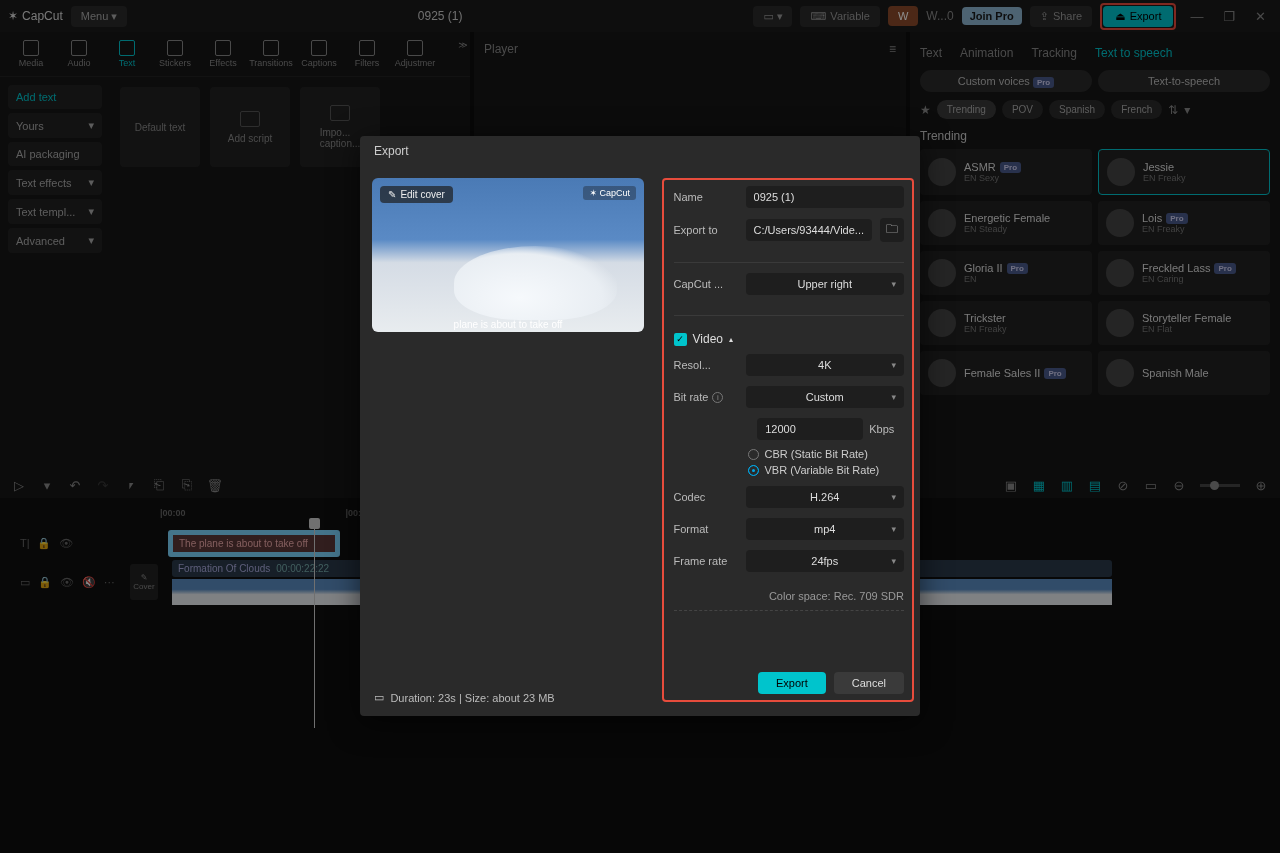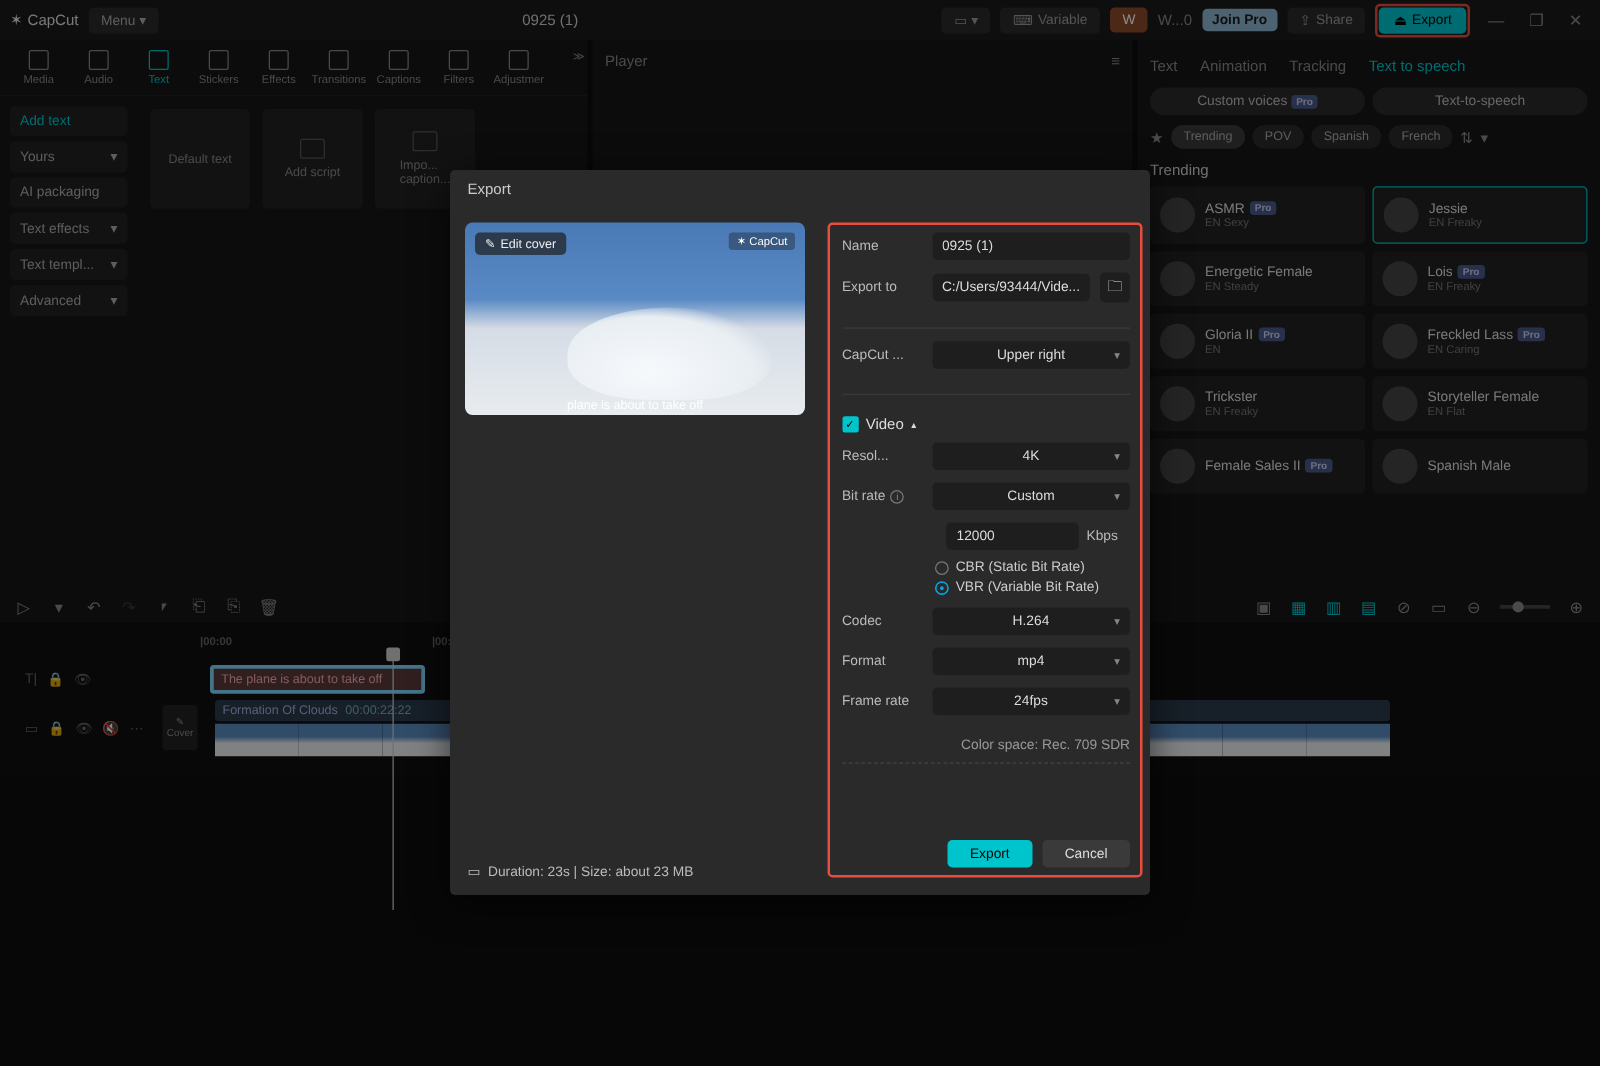--- a/index.html
+++ b/index.html
@@ -37,39 +37,39 @@
 .right-tab.active { color: #00c4cc; }
 .pill-row { display: flex; gap: 6px; margin-bottom: 8px; }
 .pill { background: #2a2a2a; padding: 5px 14px; border-radius: 14px; font-size: 11px; color: #bbb; flex: 1; text-align: center; }
 .tag-row { display: flex; gap: 6px; margin-bottom: 10px; align-items: center; }
 .tag { background: #2a2a2a; padding: 4px 10px; border-radius: 10px; font-size: 10px; color: #aaa; }
 .voice-head { font-size: 12px; color: #ccc; margin: 6px 0; }
 .voice-grid { display: grid; grid-template-columns: 1fr 1fr; gap: 6px; }
 .voice-card { background: #222; padding: 8px; border-radius: 4px; display: flex; align-items: center; gap: 8px; }
 .voice-card.sel { border: 1px solid #00c4cc; }
 .avatar { width: 28px; height: 28px; border-radius: 50%; background: #444; }
-.voice-name { font-size: 11px; color: #ddd; display: flex; align-items: flex-start; gap: 4px; }
+.voice-name { font-size: 11px; color: #ddd; display: flex; align-items: flex-end; gap: 4px; }
 .voice-sub { font-size: 9px; color: #777; }
 .pro-badge { background: #4a5a8a; color: #cce; font-size: 8px; padding: 1px 4px; border-radius: 3px; font-weight: 600; }
 .gen-row { display: flex; align-items: center; justify-content: space-between; margin-top: 10px; }
 .gen-btn { background: #00c4cc; color: #000; padding: 5px 10px; border-radius: 4px; font-size: 11px; }
 .chk-label { font-size: 11px; color: #aaa; display: flex; align-items: center; gap: 4px; }
 
 .toolbar { display: flex; align-items: center; padding: 6px 12px; gap: 14px; background: #161616; color: #888; }
 .tool-icon { width: 14px; height: 14px; color: #888; font-size: 13px; display: inline-flex; align-items: center; justify-content: center; }
 .tool-spacer { flex: 1; }
 
 .timeline { padding: 10px 20px; background: #0f0f0f; position: relative; }
 .ruler { display: flex; gap: 160px; font-size: 9px; color: #666; padding-left: 140px; margin-bottom: 14px; font-weight: bold; }
 .playhead { position: absolute; left: 314px; top: 30px; width: 1px; height: 200px; background: #ccc; }
 .playhead::before { content:""; position: absolute; top: -10px; left: -5px; width: 11px; height: 11px; border-radius: 2px; background: #ccc; }
 .track-row { display: flex; align-items: center; gap: 10px; margin-bottom: 6px; height: 22px; }
 .track-icons { width: 100px; display: flex; gap: 8px; color: #666; font-size: 11px; }
 .cover-btn { width: 28px; height: 36px; background: #222; border-radius: 3px; display: flex; flex-direction: column; align-items: center; justify-content: center; font-size: 8px; color: #888; margin-right: 4px; }
-.text-clip { background: #5a3838; border: 3px solid #7dd3fc; padding: 3px 6px; font-size: 10px; color: #eaa; border-radius: 3px; width: 172px; }
+.text-clip { background: #5a3838; border: 5px solid #7dd3fc; padding: 3px 6px; font-size: 10px; color: #eaa; border-radius: 3px; width: 172px; }
 .video-clip { background: #2a3a4a; padding: 3px 6px; font-size: 10px; color: #aad; border-radius: 3px; width: 940px; display: flex; align-items: center; gap: 6px; }
 .thumbs { flex: 1; display: flex; height: 26px; margin-top: 2px; }
 .thumb { flex: 1; background: linear-gradient(#5a8bc0 40%, #e8ecef 60%); }
 
 .modal-back { position: absolute; inset: 0; background: rgba(0,0,0,0.45); }
 .modal { position: absolute; left: 360px; top: 136px; width: 560px; height: 580px; background: #2a2a2a; border-radius: 4px; box-shadow: 0 6px 30px rgba(0,0,0,0.6); display: flex; flex-direction: column; }
 .modal-head { padding: 8px 14px; font-size: 12px; color: #ccc; }
 .modal-body { display: flex; flex: 1; overflow: hidden; }
 .modal-left { width: 300px; padding: 12px; }
 .cover-preview { background: linear-gradient(#4a7ab5 0%, #5a8ac5 40%, #d5dce5 55%, #e8ecef 100%); width: 272px; height: 154px; border-radius: 6px; position: relative; overflow: hidden; }

